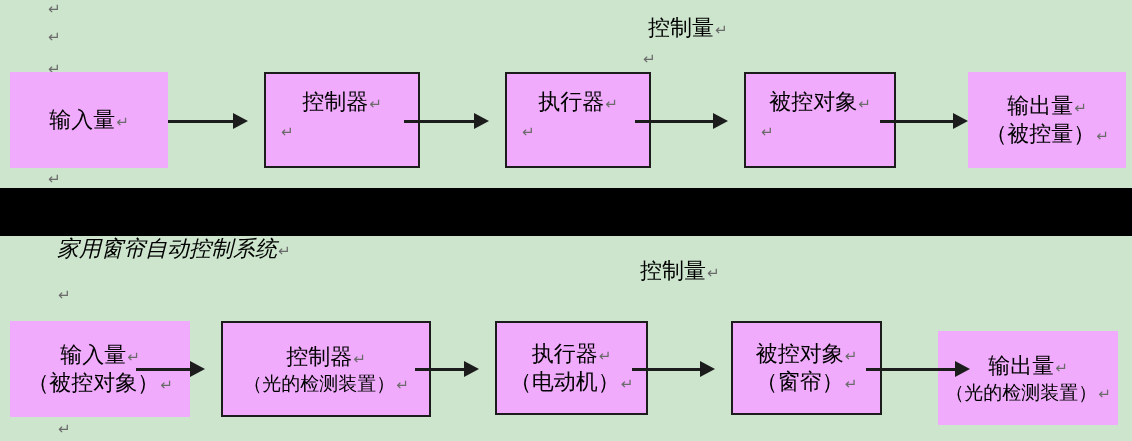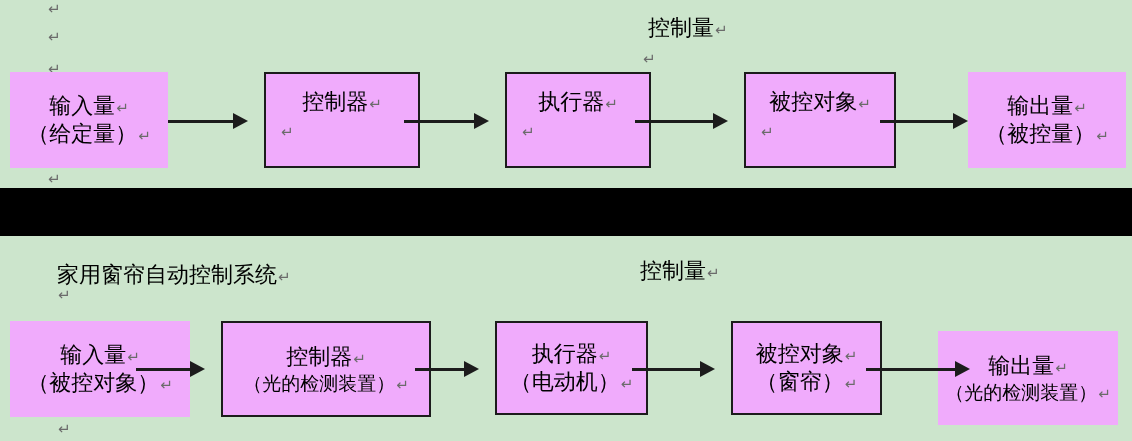--- a/index.html
+++ b/index.html
@@ -96,21 +96,20 @@
     <div class="marker" style="left:48px;top:172px;">↵</div>
     <div class="marker" style="left:643px;top:52px;">↵</div>
 
     <div class="label" style="left:648px;top:15px;">
       <span>控制量</span><span class="ret">↵</span>
     </div>
 
     <div class="node" id="t-input" style="left:10px;top:72px;width:158px;height:96px;">
       <div class="lines">
         <span class="ln"><span>输入量</span><span class="ret">↵</span></span>
-        <span class="ln"><span>（给定量）</span><span class="ret">↵</span></span>
       </div>
     </div>
 
     <div class="node bordered" id="t-controller" style="left:248px;top:72px;width:156px;height:96px;">
       <div class="lines" style="top:46%;">
         <span class="ln"><span>控制器</span><span class="ret">↵</span></span>
         <span class="ln left"><span></span><span class="ret">↵</span></span>
       </div>
     </div>
 
@@ -150,21 +149,21 @@
     <div class="conn" style="left:880px;top:120px;width:88px;">
       <div class="shaft" style="width:74px;"></div>
       <div class="head" style="left:73px;"></div>
     </div>
   </div>
 
   <div id="black-band"></div>
 
   <div class="panel" id="panel-bottom">
 
-    <div class="label" style="left:57px;top:26px;">
+    <div class="label" style="left:57px;top:0;font-style:italic;">
       <span>家用窗帘自动控制系统</span><span class="ret">↵</span>
     </div>
 
     <div class="marker" style="left:58px;top:52px;">↵</div>
     <div class="marker" style="left:58px;top:186px;">↵</div>
 
     <div class="label" style="left:640px;top:22px;">
       <span>控制量</span><span class="ret">↵</span>
     </div>
 

